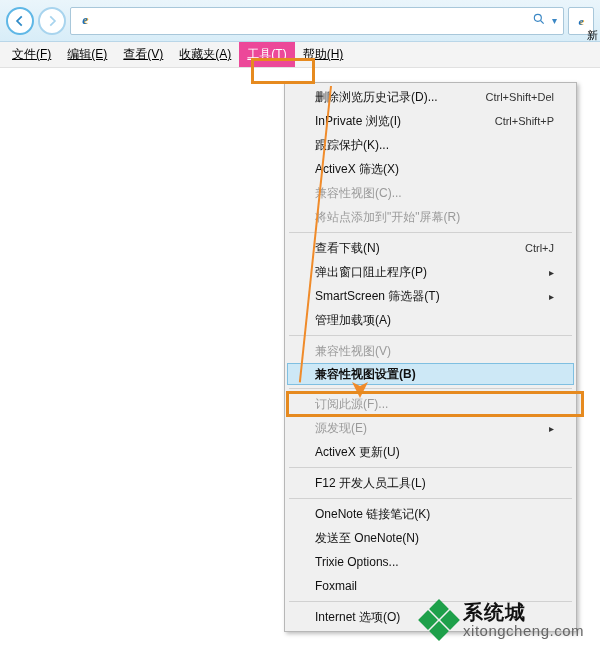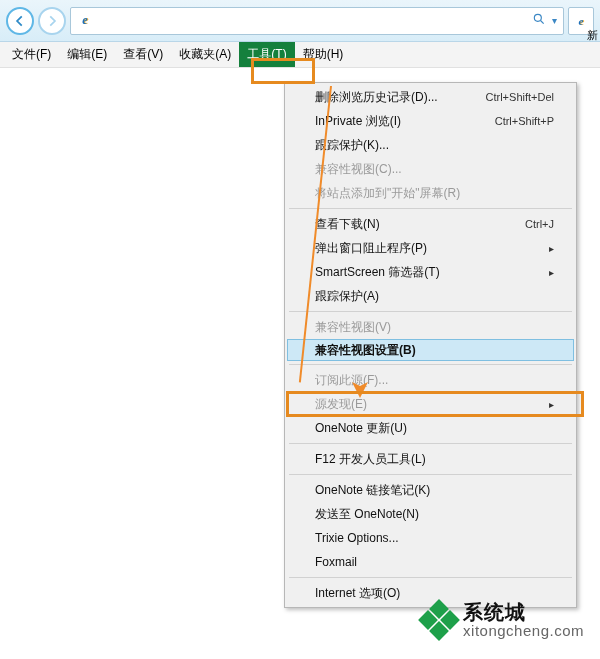--- a/index.html
+++ b/index.html
@@ -15,22 +15,22 @@
   .addr .elogo span { font-family: Georgia,serif; font-style: italic; font-weight: bold; color: #1e6fb8; text-shadow: 1px 0 #f7b63a; }
   .addr .gap { flex: 1; }
   .addr .search-icon svg { width: 14px; height: 14px; color: #3b87c4; }
   .addr .caret { color: #3b87c4; font-size: 10px; }
   .tabstrip { width: 26px; height: 28px; background: #fff; border: 1px solid #a8c7da; border-radius: 2px; display: flex; align-items: center; justify-content: center; }
   .tabstrip .elogo span { font-family: Georgia,serif; font-style: italic; font-weight: bold; color: #1e6fb8; text-shadow: 1px 0 #f7b63a; font-size: 11px; }
   .tablabel { position: absolute; right: 2px; top: 28px; font-size: 11px; }
 
   
   .menubar { height: 26px; background: #f4f4f4; border-bottom: 1px solid #e1e1e1; display: flex; align-items: stretch; padding-left: 4px; }
-  .menuitem { padding: 0 8px; display: flex; align-items: center; cursor: default; }
-  .menuitem.active { background: #15803d; color: #fff; }
+  .menuitem { padding: 0 8px; display: flex; align-items: center; cursor: default; text-decoration: underline; }
+  .menuitem.active { background: #ec4899; color: #fff; }
   .highlight-tools { position: absolute; left: 251px; top: 58px; width: 64px; height: 26px; border: 3px solid #e68a1f; pointer-events: none; z-index: 20; }
 
   
   .dropdown { position: absolute; left: 284px; top: 82px; width: 293px; background: #f0f0f0; border: 1px solid #b7b7b7; box-shadow: 2px 2px 4px rgba(0,0,0,.25); z-index: 10; padding: 2px; }
   .ditem { height: 24px; display: flex; align-items: center; padding: 0 20px 0 28px; color: #111; position: relative; white-space: nowrap; }
   .ditem.disabled { color: #9a9a9a; }
   .ditem .shortcut { margin-left: auto; color: #333; font-size: 11px; }
   .ditem .sub { margin-left: auto; color: #333; font-size: 10px; }
   .dsep { height: 1px; background: #d1d1d1; margin: 3px 2px; }
   .ditem.hover { background: #cde8f6; border: 1px solid #7fbfe1; height: 22px; padding-left: 27px; padding-right: 19px; font-weight: bold; }
@@ -101,59 +101,62 @@
       <span>删除浏览历史记录(D)...</span>
       <span class="shortcut">Ctrl+Shift+Del</span>
     </div>
   <div class="ditem">
       <span>InPrivate 浏览(I)</span>
       <span class="shortcut">Ctrl+Shift+P</span>
     </div>
   <div class="ditem">
       <span>跟踪保护(K)...</span>
     </div>
+  <div class="ditem">
+      <span>ActiveX 筛选(X)</span>
+    </div>
   <div class="ditem disabled">
       <span>兼容性视图(C)...</span>
     </div>
   <div class="ditem disabled">
       <span>将站点添加到"开始"屏幕(R)</span>
     </div>
   <div class="dsep"></div>
   <div class="ditem">
       <span>查看下载(N)</span>
       <span class="shortcut">Ctrl+J</span>
     </div>
   <div class="ditem">
       <span>弹出窗口阻止程序(P)</span>
       <span class="sub">▸</span>
     </div>
   <div class="ditem">
       <span>SmartScreen 筛选器(T)</span>
       <span class="sub">▸</span>
     </div>
   <div class="ditem">
-      <span>跟踪保护(A)</span>
+      <span>管理加载项(A)</span>
     </div>
   <div class="dsep"></div>
   <div class="ditem disabled">
       <span>兼容性视图(V)</span>
     </div>
   <div class="ditem hover">
       <span>兼容性视图设置(B)</span>
     </div>
   <div class="dsep"></div>
   <div class="ditem disabled">
       <span>订阅此源(F)...</span>
     </div>
   <div class="ditem disabled">
       <span>源发现(E)</span>
       <span class="sub">▸</span>
     </div>
   <div class="ditem">
-      <span>OneNote 更新(U)</span>
+      <span>ActiveX 更新(U)</span>
     </div>
   <div class="dsep"></div>
   <div class="ditem">
       <span>F12 开发人员工具(L)</span>
     </div>
   <div class="dsep"></div>
   <div class="ditem">
       <span>OneNote 链接笔记(K)</span>
     </div>
   <div class="ditem">

